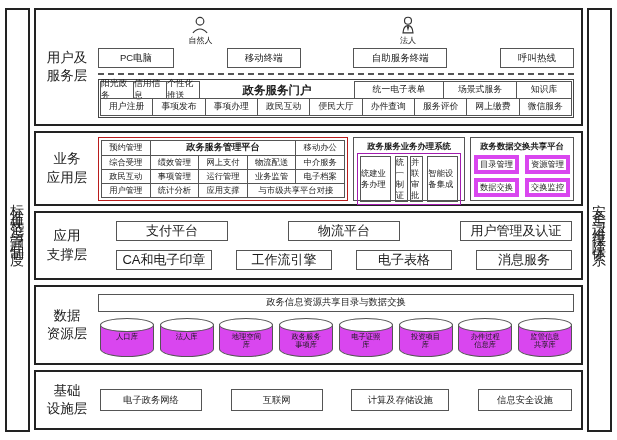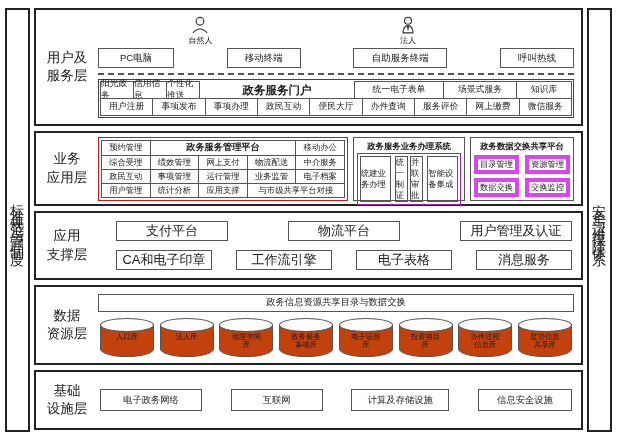--- a/index.html
+++ b/index.html
@@ -54,21 +54,21 @@
 
   
   .srow { display: flex; justify-content: space-between; padding: 0 2px; }
   .srow + .srow { margin-top: 9px; }
   .sbox { border: 1px solid #555; height: 20px; display: flex; align-items: center; justify-content: center; font-size: 13px; margin-left: 16px; }
   .s1 { width: 112px; } .s2 { width: 96px; }
 
   
   .dhead { border: 1px solid #555; height: 18px; display: flex; align-items: center; justify-content: center; font-size: 9.3px; }
   .cylrow { display: flex; justify-content: space-between; margin-top: 12px; padding: 0 2px; }
-  .cyl { position: relative; width: 54px; height: 33px; border: 1px solid #555; border-top: none; border-radius: 0 0 27px 27px / 0 0 8px 8px; background: #c2410c; }
+  .cyl { position: relative; width: 54px; height: 33px; border: 1px solid #555; border-top: none; border-radius: 0 0 27px 27px / 0 0 8px 8px; background: #d946ef; }
   .cyl::before { content: ""; position: absolute; left: -1px; right: -1px; top: -6px; height: 12px; border: 1px solid #555; border-radius: 50%; background: #fff; }
   .ctext { position: absolute; top: 9px; left: 0; right: 0; text-align: center; font-size: 7.3px; line-height: 1.2; white-space: pre-line; }
 
   
   .irow { display: flex; justify-content: space-between; padding: 0 2px; }
   .ibox { border: 1px solid #555; height: 22px; display: flex; align-items: center; justify-content: center; font-size: 9.3px; }
   .i1 { width: 102px; } .i2 { width: 92px; } .i3 { width: 98px; } .i4 { width: 94px; }
 </style>
 </head>
 <body>

